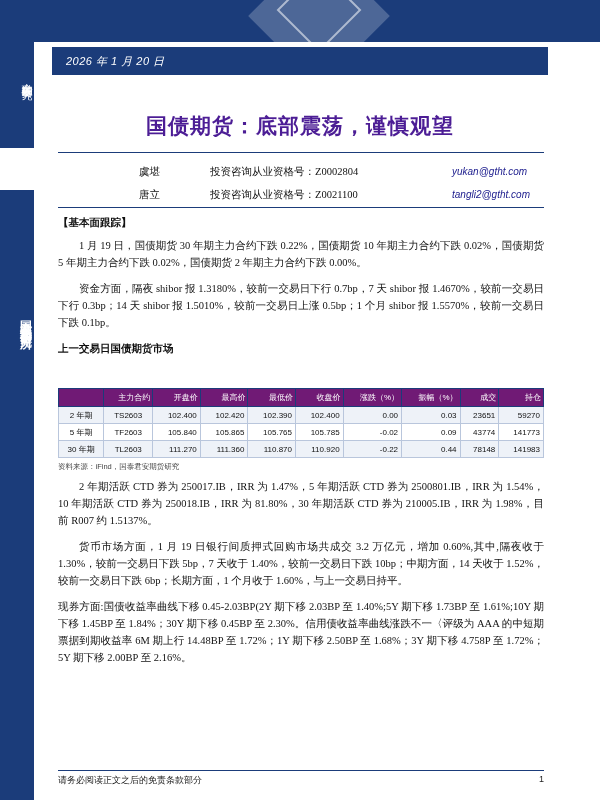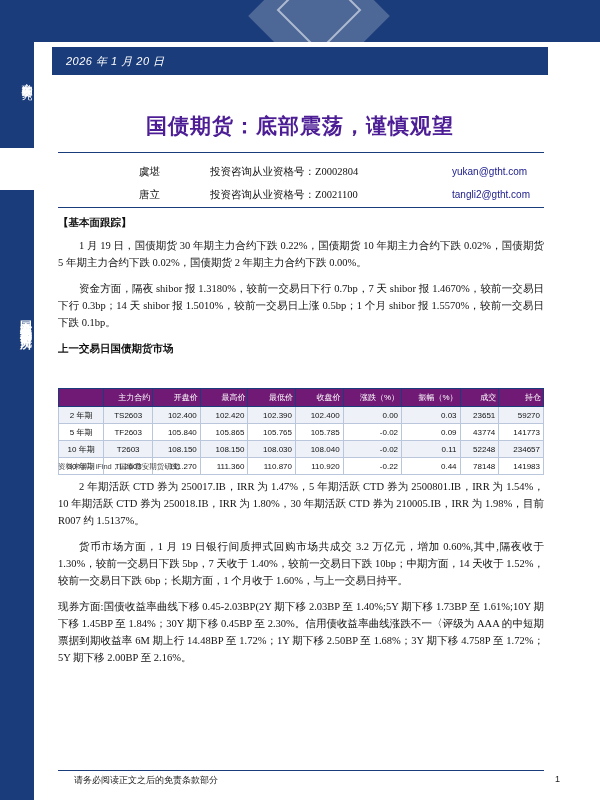--- a/index.html
+++ b/index.html
@@ -86,21 +86,21 @@
   
   .authors{
     position:absolute;left:58px;top:160px;width:486px;
     font-size:10.5px;color:#111;
   }
   .authors .row{
     display:flex;align-items:center;height:23px;gap:32px;
   }
   .authors .a-name{width:120px;text-align:right;padding-right:18px;box-sizing:border-box;}
   .authors .a-qual{width:210px;}
-  .authors .a-mail{flex:1;color:#1a1a8c;font-family:"Liberation Sans","DejaVu Sans",sans-serif;font-size:10px;}
+  .authors .a-mail{flex:1;color:#1a1a8c;font-family:"Liberation Sans","DejaVu Sans",sans-serif;font-size:10px;font-style:italic;}
   
   .body{
     position:absolute;left:58px;top:214px;width:486px;
     font-size:10.5px;line-height:17px;color:#111;
     text-align:justify;
   }
   .sec-head{font-weight:bold;margin:0 0 6px 0;}
   .para{margin:0 0 9px 0;text-indent:21px;font-weight:normal;}
   .para.noindent{text-indent:0;}
   .subhead{font-weight:bold;margin:3px 0 6px 0;}
@@ -136,21 +136,20 @@
   }
   
   .footer-rule{
     position:absolute;left:58px;top:770px;width:486px;height:0;border-top:1px solid #1b3c7a;
   }
   .footer{
     position:absolute;left:58px;top:774px;width:486px;
     font-size:9px;color:#222;
     display:flex;justify-content:space-between;
     font-family:"Liberation Sans","DejaVu Sans",sans-serif;
-    margin-left:16px;
   }
 </style>
 </head>
 <body>
 
 <div class="sidebar">
   <div class="sb-top">金融期货研究</div>
   <div class="sb-white-block"></div>
   <div class="sb-bottom">国泰君安期货研究所</div>
 </div>
@@ -225,51 +224,39 @@
         <td>105.840</td>
         <td>105.865</td>
         <td>105.765</td>
         <td>105.785</td>
         <td>-0.02</td>
         <td>0.09</td>
         <td>43774</td>
         <td>141773</td>
       </tr>
       <tr>
-        <td class="c">10 年期</td>
-        <td class="c">T2603</td>
-        <td>108.150</td>
-        <td>108.150</td>
-        <td>108.030</td>
-        <td>108.040</td>
-        <td>-0.02</td>
-        <td>0.11</td>
-        <td>52248</td>
-        <td>234657</td>
-      </tr>
-      <tr>
         <td class="c">30 年期</td>
         <td class="c">TL2603</td>
         <td>111.270</td>
         <td>111.360</td>
         <td>110.870</td>
         <td>110.920</td>
         <td>-0.22</td>
         <td>0.44</td>
         <td>78148</td>
         <td>141983</td>
       </tr>
     </tbody>
   </table>
 </div>
 
 <div class="tbl-note">资料来源：iFind，国泰君安期货研究</div>
 
 <div class="body2">
-  <p class="para">2 年期活跃 CTD 券为 250017.IB，IRR 为 1.47%，5 年期活跃 CTD 券为 2500801.IB，IRR 为 1.54%，10 年期活跃 CTD 券为 250018.IB，IRR 为 1.80%，30 年期活跃 CTD 券为 210005.IB，IRR 为 1.98%，目前 R007 约 1.5137%。</p>
+  <p class="para">2 年期活跃 CTD 券为 250017.IB，IRR 为 1.47%，5 年期活跃 CTD 券为 2500801.IB，IRR 为 1.54%，10 年期活跃 CTD 券为 250018.IB，IRR 为 81.80%，30 年期活跃 CTD 券为 210005.IB，IRR 为 1.98%，目前 R007 约 1.5137%。</p>
   <p class="para">货币市场方面，1 月 19 日银行间质押式回购市场共成交 3.2 万亿元，增加 0.60%,其中,隔夜收于 1.30%，较前一交易日下跌 5bp，7 天收于 1.40%，较前一交易日下跌 10bp；中期方面，14 天收于 1.52%，较前一交易日下跌 6bp；长期方面，1 个月收于 1.60%，与上一交易日持平。</p>
   <p class="para noindent">现券方面:国债收益率曲线下移 0.45-2.03BP(2Y 期下移 2.03BP 至 1.40%;5Y 期下移 1.73BP 至 1.61%;10Y 期下移 1.45BP 至 1.84%；30Y 期下移 0.45BP 至 2.30%。信用债收益率曲线涨跌不一〈评级为 AAA 的中短期票据到期收益率 6M 期上行 14.48BP 至 1.72%；1Y 期下移 2.50BP 至 1.68%；3Y 期下移 4.758P 至 1.72%；5Y 期下移 2.00BP 至 2.16%。</p>
 </div>
 
 <div class="footer-rule"></div>
 <div class="footer">
   <span>请务必阅读正文之后的免责条款部分</span>
   <span>1</span>
 </div>
 

